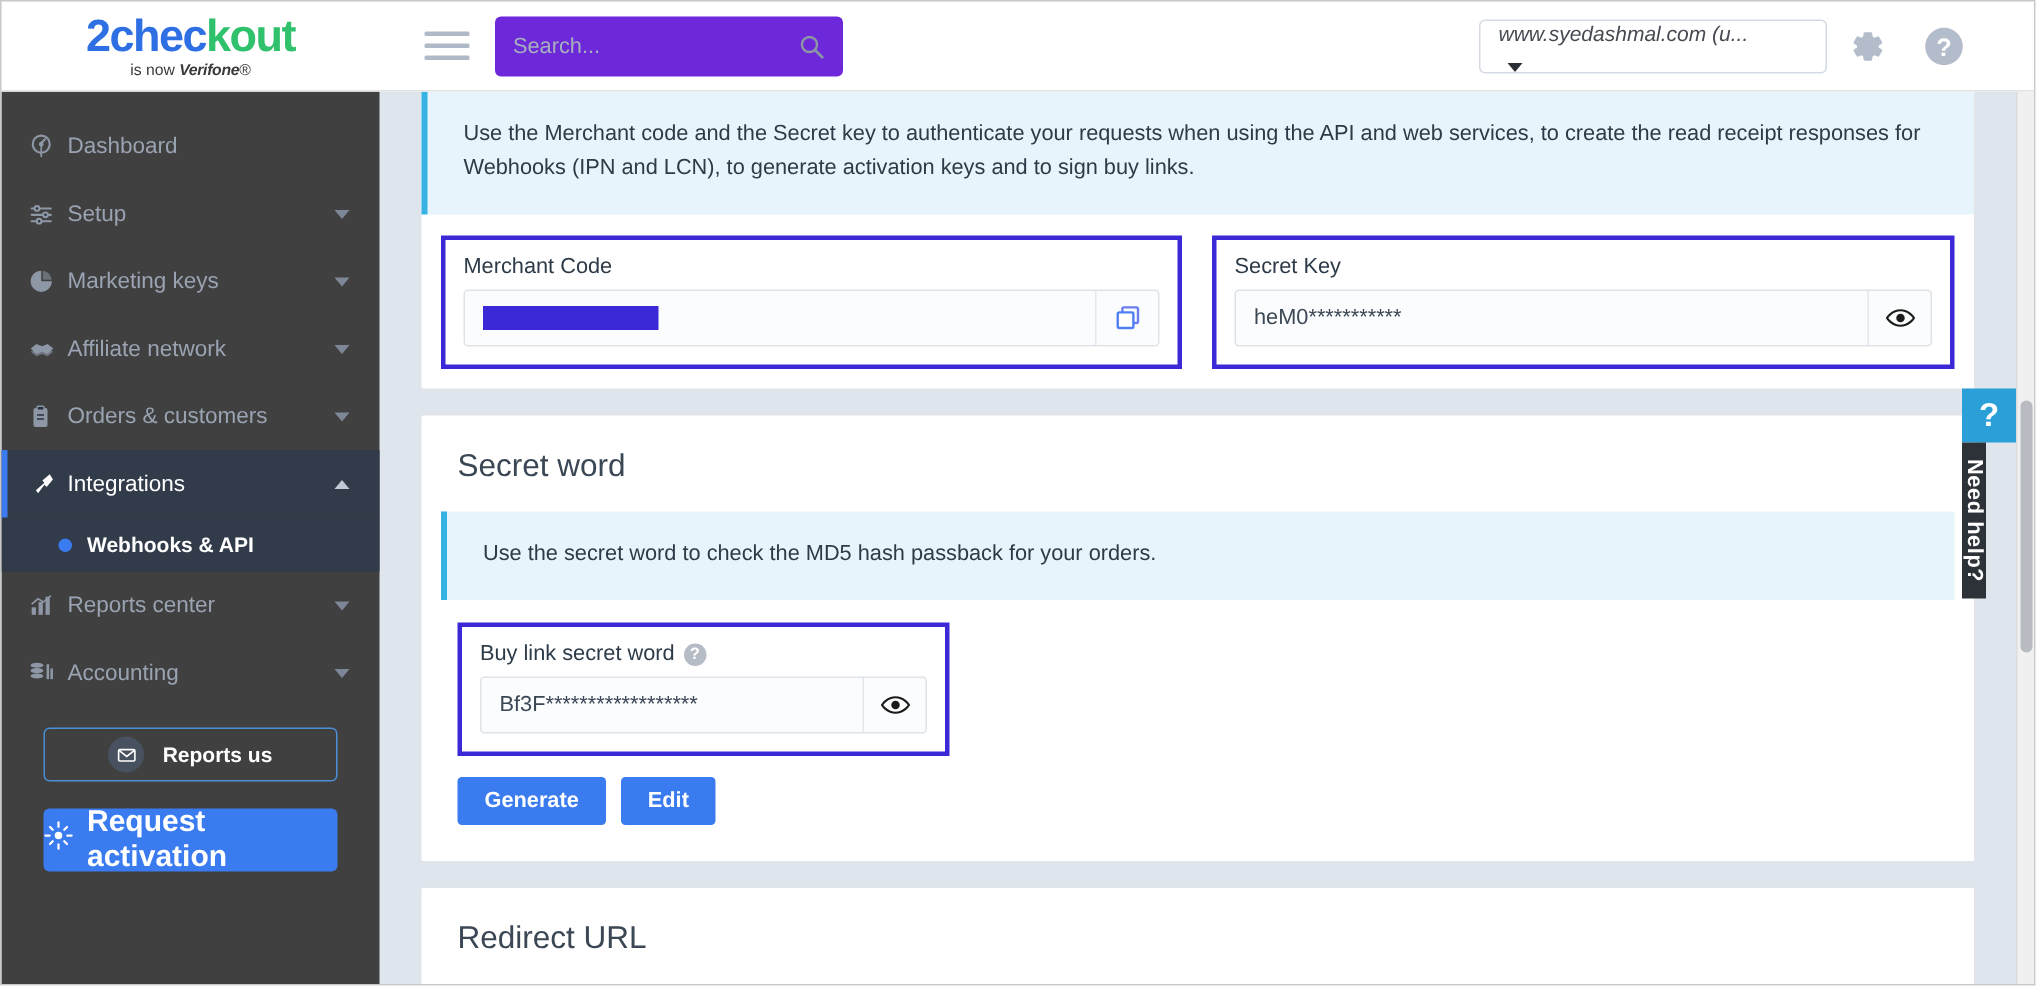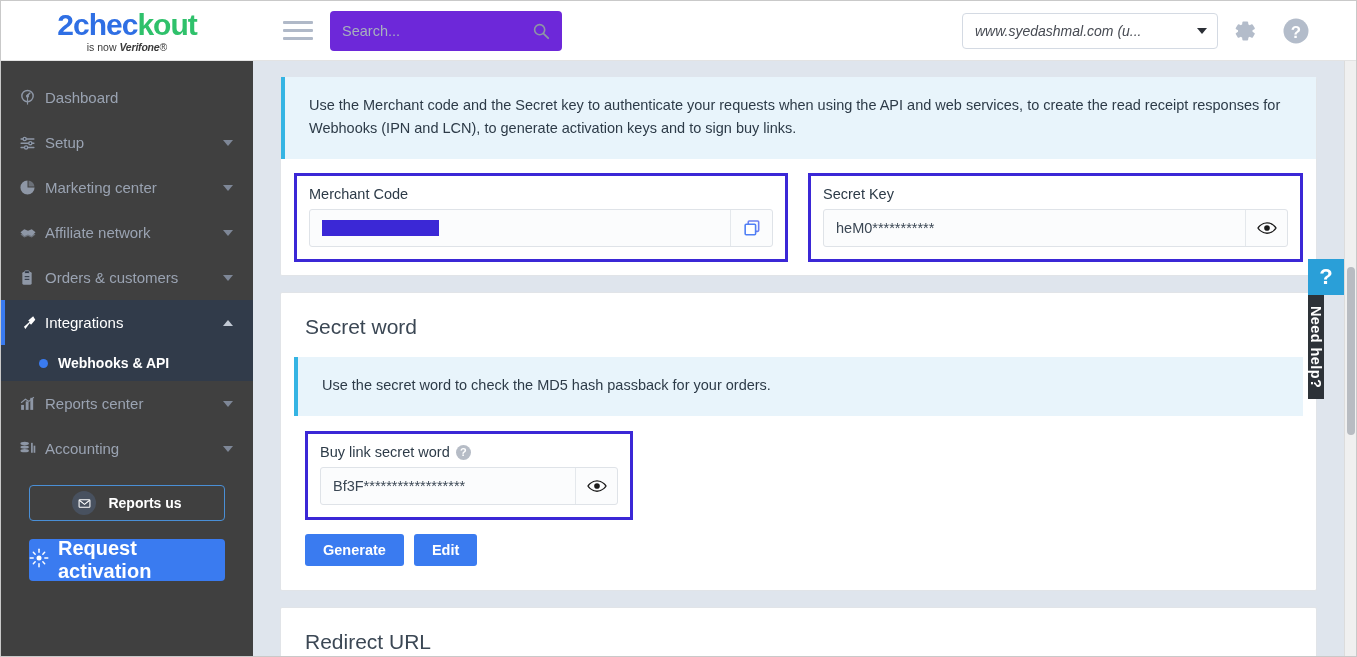--- a/index.html
+++ b/index.html
@@ -59,26 +59,27 @@
     justify-content: center;
   }
   .searchbox .ph { flex: 1; font-size: 14.5px; color: #a7b0bd; }
   .searchbox .mag { width: 18px; height: 18px; flex: none; }
 
   .topbar-right {
     margin-left: auto; display: flex; align-items: center;
     padding-right: 34px; gap: 0;
   }
   .site-select {
-    width: 256px; height: 36px;
+    width: 232px; height: 36px;
     border: 1px solid #d4dae3; border-radius: 4px;
     background: #fff;
-    display: flex; align-items: center;
+    display: flex; 
     padding: 0 10px 0 12px;
     cursor: pointer;
+    flex-direction: column;
   }
   .site-select .val {
     flex: 1; font-style: italic; font-size: 14px; color: #464a52;
     overflow: hidden; white-space: nowrap;
   }
   .caret-down {
     width: 0; height: 0; flex: none;
     border-left: 5px solid transparent;
     border-right: 5px solid transparent;
     border-top: 6px solid #2b2f36;
@@ -162,21 +163,21 @@
     background: #dfe5ed;
     padding: 0 27px 0 27px;
     overflow: hidden;
   }
   .card {
     background: #ffffff;
     border: 1px solid #e1e4e8;
     border-radius: 2px;
     margin-bottom: 16px;
   }
-  .card.first { border-top: none; margin-top: 16px; }
+  .card.first { border-top: none; margin-top: 0; }
 
   .infobar {
     background: #e8f4fb;
     border-left: 4px solid #35b4e3;
     padding: 17px 24px 19px 24px;
     font-size: 14.5px; color: #2d3b48; line-height: 23px;
   }
   .card-title {
     font-size: 21px; color: #3b4754; font-weight: normal;
     padding: 22px 24px 18px 24px;
@@ -339,21 +340,21 @@
       <span class="arrow"></span>
     </div>
 
     <div class="nav-item">
       <span class="ico">
         <svg width="17" height="17" viewBox="0 0 24 24">
             <path d="M12 2a10 10 0 1010 10H12z" fill="currentColor"></path>
             <path d="M13.5 2.2V10.5h8.3A10 10 0 0013.5 2.2z" fill="currentColor" opacity=".55"></path>
           </svg>
       </span>
-      <span class="lbl">Marketing center</span>
+      <span class="lbl">Marketing keys</span>
       <span class="arrow"></span>
     </div>
 
     <div class="nav-item">
       <span class="ico">
         <svg width="18" height="18" viewBox="0 0 24 24">
             <path d="M2 11l5-4 5 2 5-2 5 4-5 5-5-2-5 2z" fill="currentColor"></path>
             <path d="M2 14l5-3 5 2 5-2 5 3-5 4-5-2-5 2z" fill="currentColor" opacity=".6"></path>
           </svg>
       </span>

